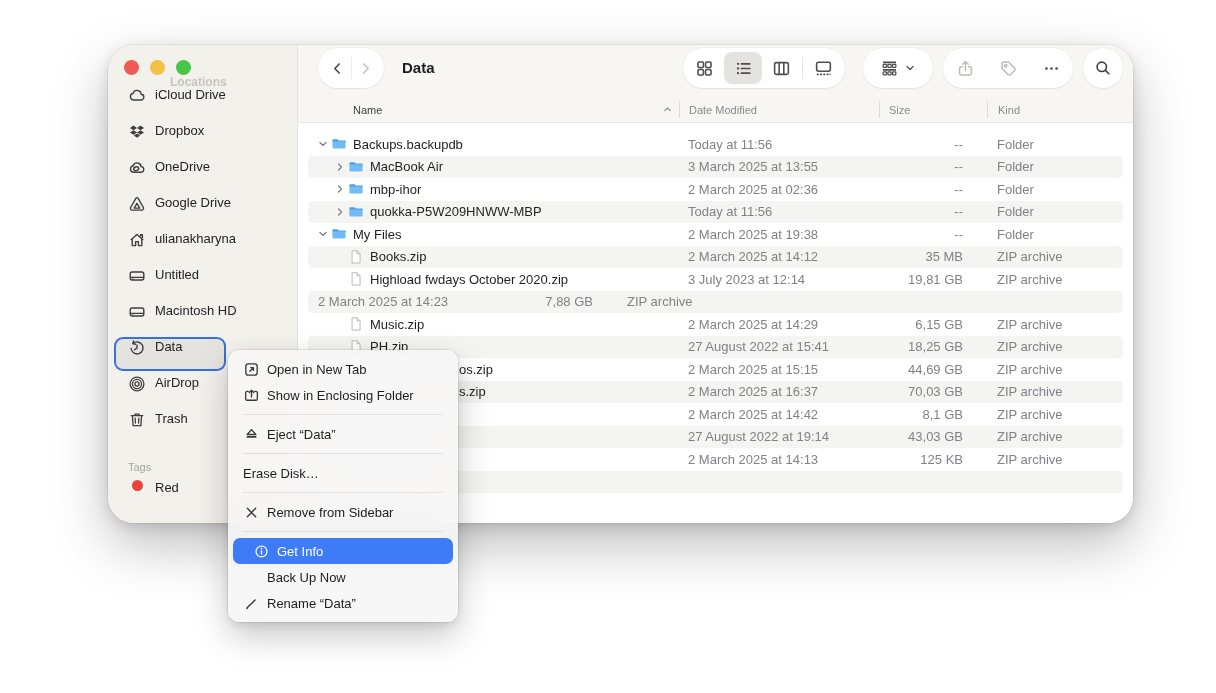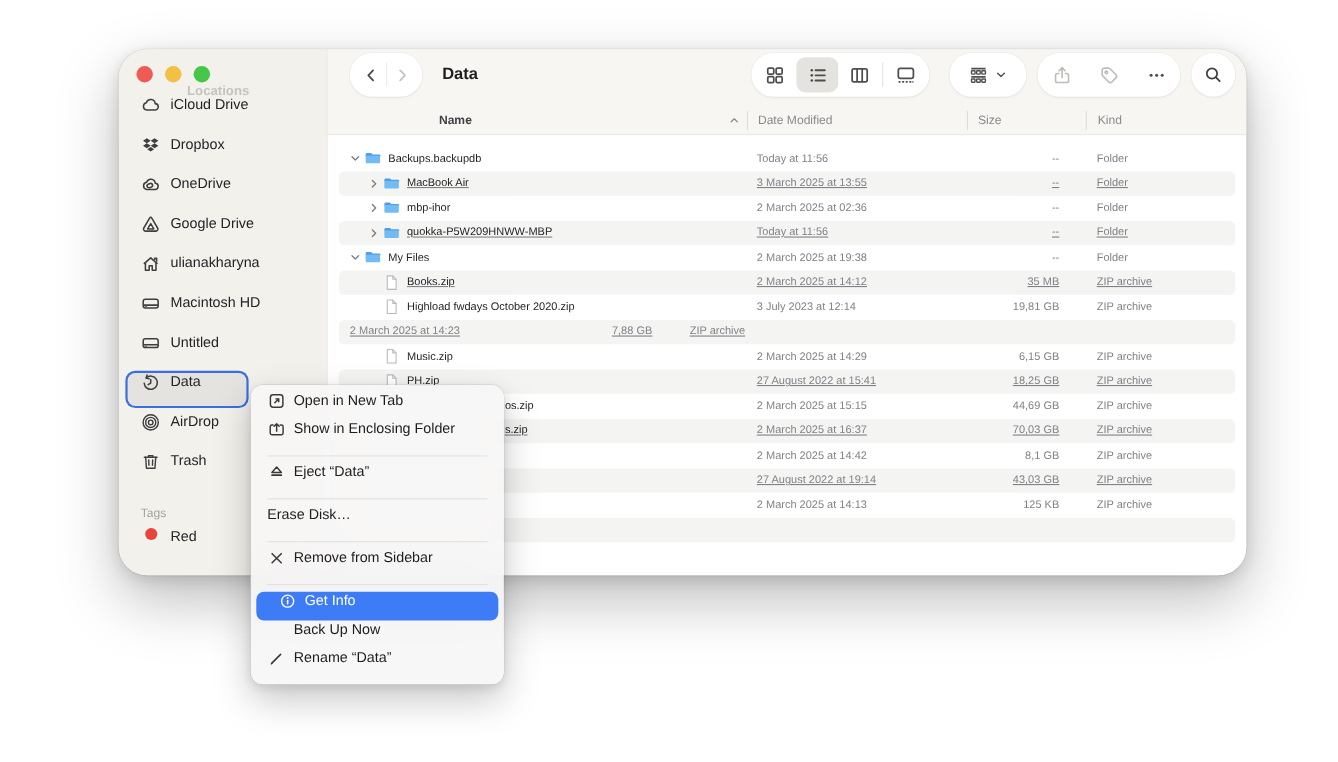--- a/index.html
+++ b/index.html
@@ -49,45 +49,45 @@
   .grouppill .chev{width:12px;height:12px;color:#555557;}
   .actpill{left:645px;width:130px;justify-content:center;gap:24px;}
   .actpill .tb-icon{width:19px;height:19px;}
   .dim{color:#bdbcb9;} .dark{color:#4e4e50;}
   .searchbtn{position:absolute;left:785px;top:3px;width:40px;height:40px;border-radius:50%;background:#fff;
         box-shadow:0 0 0 .5px rgba(0,0,0,.05),0 1px 2px rgba(0,0,0,.06);display:flex;align-items:center;justify-content:center;}
   .searchbtn .tb-icon{width:18px;height:18px;color:#3e3e40;}
   
   .lheader{position:absolute;left:0;right:0;top:52px;height:25px;}
   .hcol{position:absolute;top:0;height:25px;display:flex;align-items:center;font-size:11px;color:#8a898d;white-space:nowrap;}
-  .hcol.first{font-weight:700;color:#414144;margin-left:46px;}
+  .hcol.first{font-weight:400;color:#414144;}
   .hcaret{position:absolute;left:364px;top:7px;width:11px;height:11px;color:#8a898d;}
   .hdiv{position:absolute;top:4px;width:1px;height:17px;background:#dddcd8;}
   
   .list{position:absolute;left:0;right:0;top:78px;bottom:0;background:#fff;padding-top:10px;box-sizing:border-box;}
-  .row{height:22.5px;margin:0 10px;border-radius:5px;display:flex;align-items:center;font-size:10px;color:#828187;}
-  .row.shaded{background:#f4f4f2;text-decoration:underline;}
+  .row{height:22.5px;margin:0 10px;border-radius:5px;display:flex;align-items:center;font-size:13px;color:#828187;}
+  .row.shaded{background:#f4f4f2;}
   .c-name{width:370px;flex:none;display:flex;align-items:center;box-sizing:border-box;padding-left:9px;color:#1f1f22;overflow:hidden;white-space:nowrap;}
   .row.lvl1 .c-name{padding-left:26px;}
   .row.cut .c-name{padding-left:151px;}
   .disc{width:12px;height:12px;flex:none;color:#7f7e83;}
   .ficon{width:16px;height:16px;flex:none;margin:0 6px 0 2px;}
   .fname{white-space:nowrap;}
   .c-date{width:200px;flex:none;box-sizing:border-box;padding-left:10px;white-space:nowrap;}
   .c-size{width:108px;flex:none;box-sizing:border-box;padding-right:23px;text-align:right;white-space:nowrap;}
   .c-kind{flex:1;box-sizing:border-box;padding-left:11px;white-space:nowrap;}
   
   .menu{
     position:absolute;left:228px;top:350px;width:230px;z-index:20;box-sizing:border-box;
     padding:6px 5px;border-radius:11px;
     background:rgba(247,246,246,.88);
     backdrop-filter:blur(22px) saturate(1.6);-webkit-backdrop-filter:blur(22px) saturate(1.6);
     box-shadow:0 0 0 .5px rgba(0,0,0,.14),0 14px 34px rgba(0,0,0,.22),0 3px 10px rgba(0,0,0,.10);
   }
-  .m-item{height:26px;display:flex;padding:0 7px 0 10px;border-radius:7px;font-size:13px;color:#1d1d1f;white-space:nowrap;}
+  .m-item{height:26px;display:flex;align-items:center;padding:0 7px 0 10px;border-radius:7px;font-size:13px;color:#1d1d1f;white-space:nowrap;}
   .m-item.hl{background:#3d7bf7;color:#fff;padding-left:20px;}
   .m-icon{width:17px;height:17px;margin-right:7px;flex:none;color:#39393b;}
   .m-item.hl .m-icon{color:#fff;}
   .m-sep{height:1px;background:rgba(0,0,0,.09);margin:6px 10px;}
 </style>
 </head>
 <body>
 
 <div class="window">
 
@@ -144,31 +144,31 @@
           <span class="sb-label">ulianakharyna</span>
         </div>
         <div class="sb-item">
           <span class="sb-icon">
             <svg viewBox="0 0 18 18" fill="none" stroke="currentColor" stroke-width="1.4">
               <rect x="2.2" y="5" width="13.6" height="8" rx="2"></rect>
               <path d="M2.2 10.4h13.6"></path>
               <rect x="4" y="11.4" width="1.7" height=".9" rx=".3" fill="currentColor" stroke="none"></rect>
             </svg>
           </span>
-          <span class="sb-label">Macintosh HD</span>
+          <span class="sb-label">Untitled</span>
         </div>
         <div class="sb-item">
           <span class="sb-icon">
             <svg viewBox="0 0 18 18" fill="none" stroke="currentColor" stroke-width="1.4">
               <rect x="2.2" y="5" width="13.6" height="8" rx="2"></rect>
               <path d="M2.2 10.4h13.6"></path>
               <rect x="4" y="11.4" width="1.7" height=".9" rx=".3" fill="currentColor" stroke="none"></rect>
             </svg>
           </span>
-          <span class="sb-label">Untitled</span>
+          <span class="sb-label">Macintosh HD</span>
         </div>
         <div class="sb-item selected">
           <span class="sb-icon">
             <svg viewBox="0 0 18 18" fill="none" stroke="currentColor" stroke-width="1.4" stroke-linecap="round" stroke-linejoin="round">
               <path d="M4.9 4.6a6 6 0 1 1-1.8 4.9"></path>
               <path d="M5.6 2 4.9 4.6l2.6.7"></path>
               <path d="M9 6V9.2L6.7 10.7"></path>
             </svg>
           </span>
           <span class="sb-label">Data</span>

